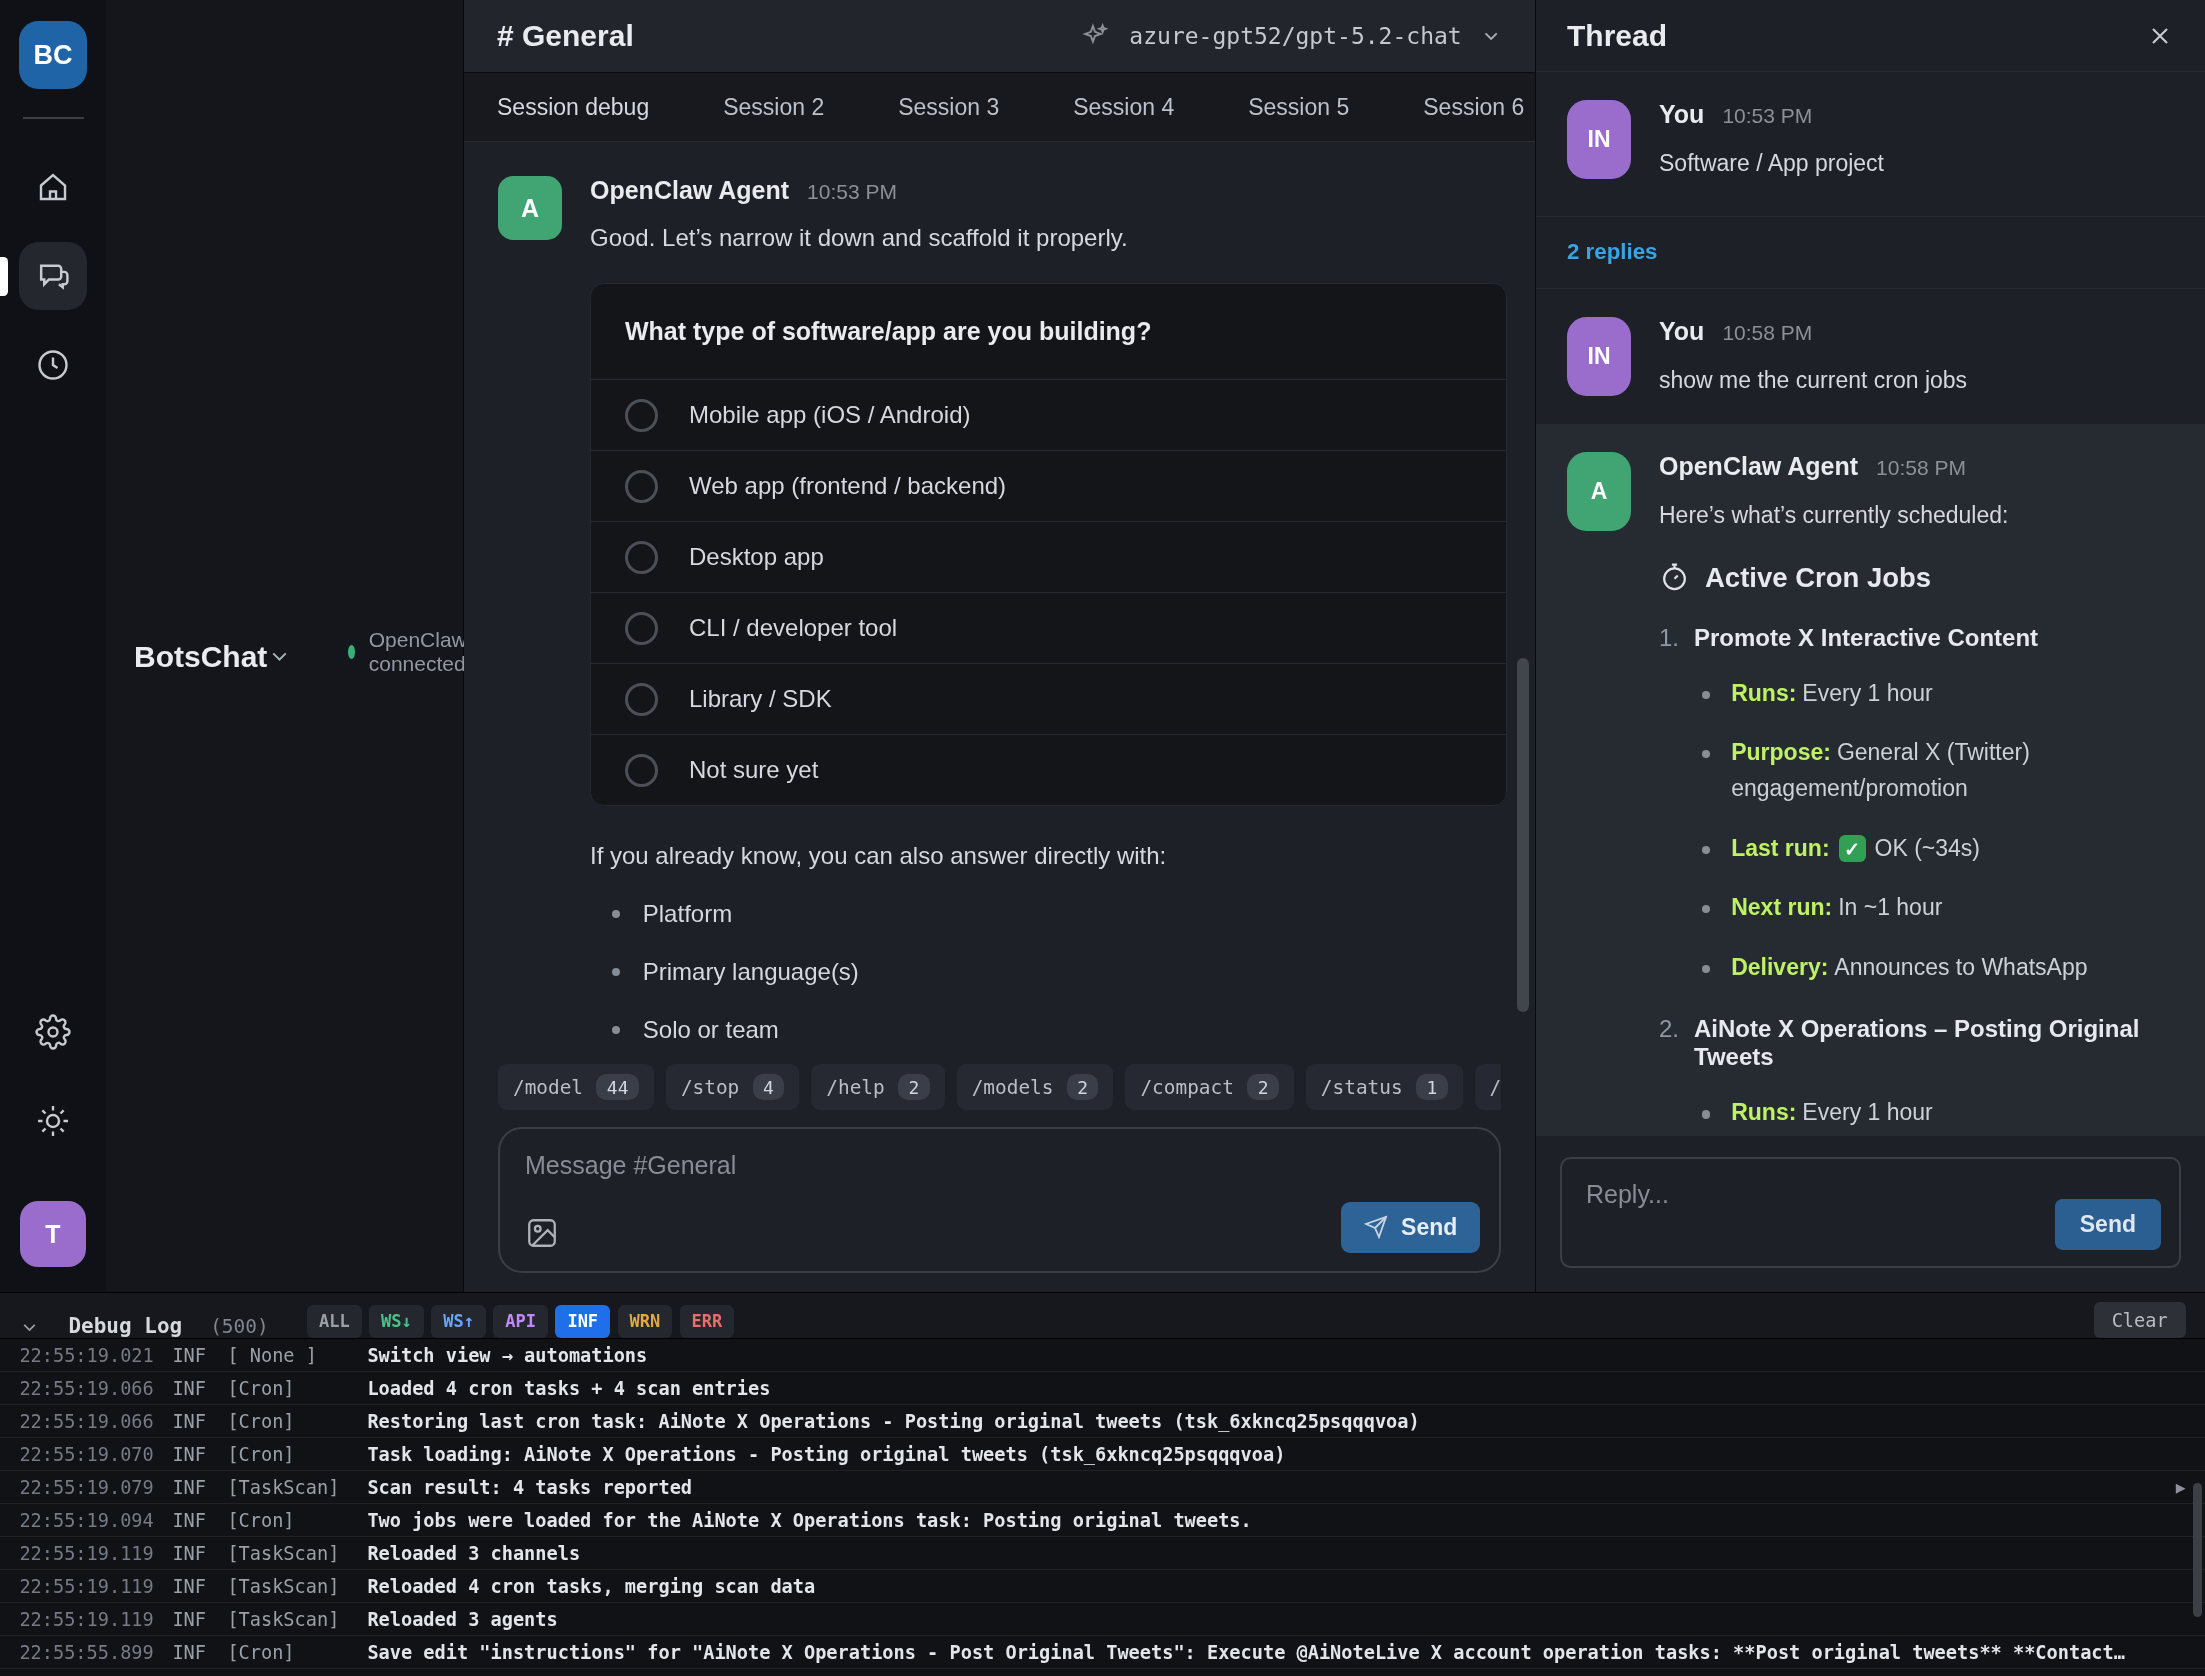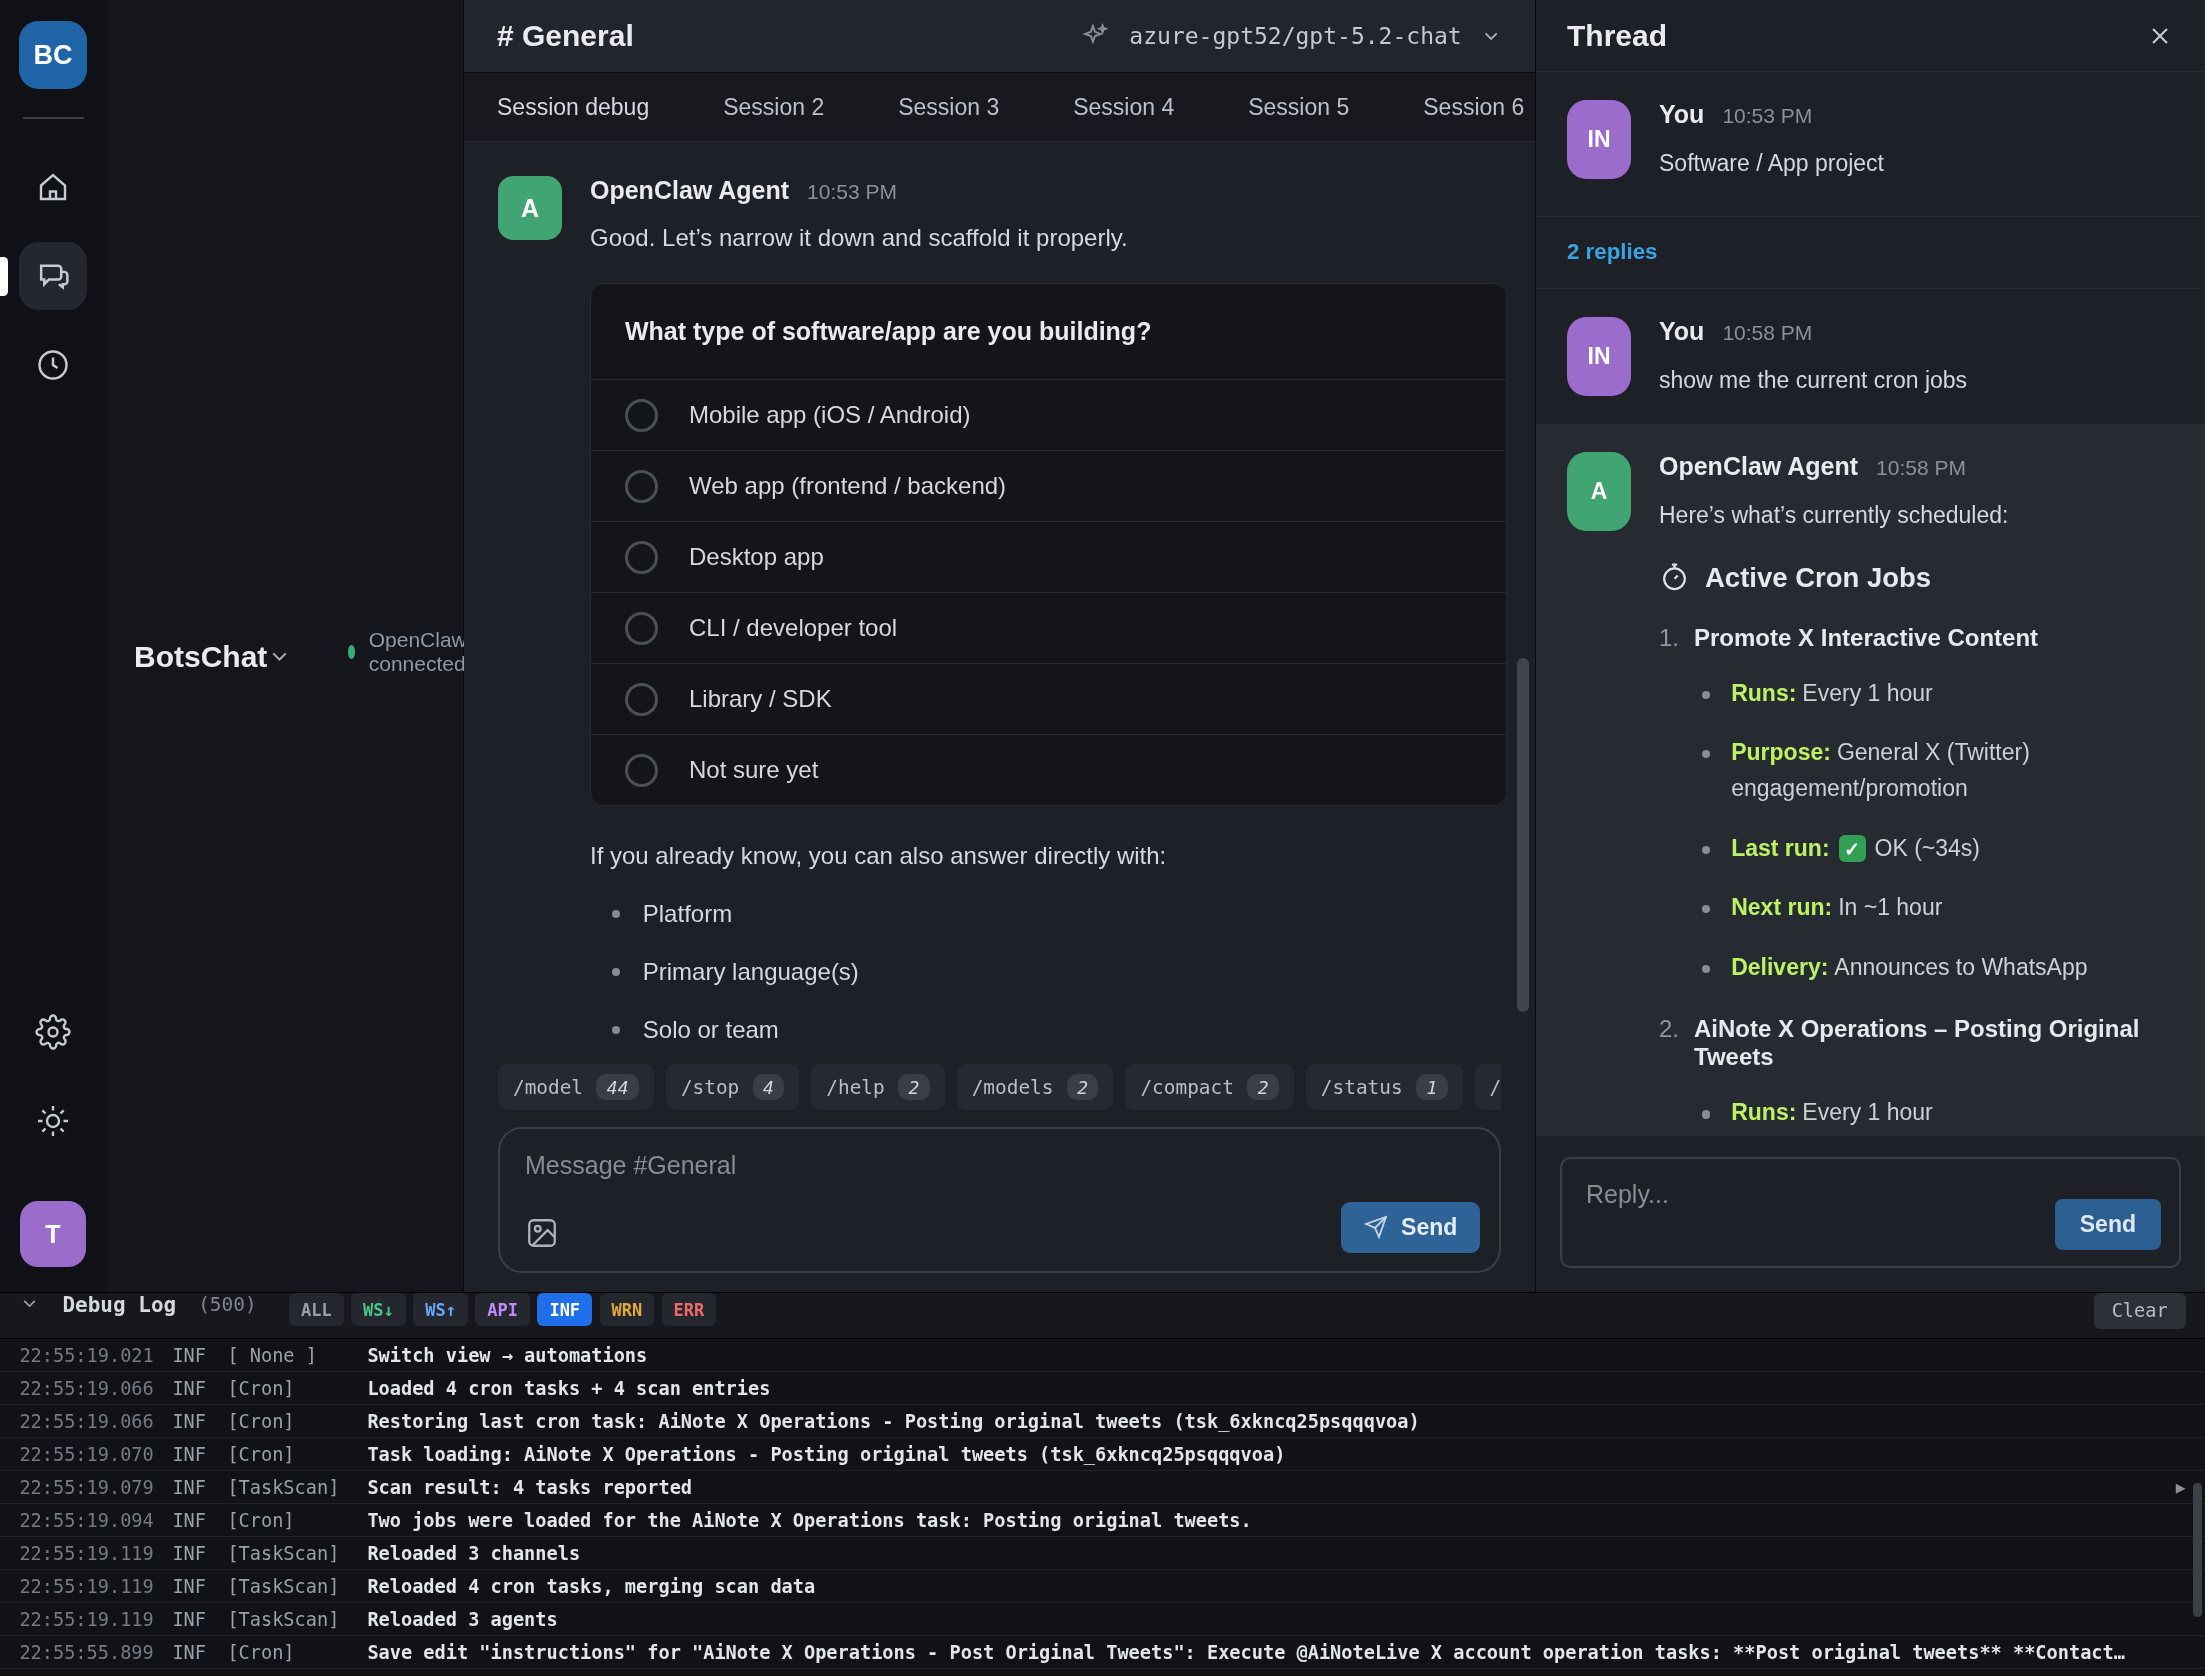--- a/index.html
+++ b/index.html
@@ -74,21 +74,21 @@
     font-size:24px; color:#d5d8de; }
   .bdot { width:8.2px; height:8.2px; border-radius:50%; background:#878c95; flex:none; }
   .chat-scrollbar { position:absolute; right:6px; top:516px; width:12px; height:354px;
     border-radius:6px; background:#41454c; }
 
   .composer { flex:none; padding:0 34px 19.4px; }
   .pills { display:flex; gap:12px; overflow:hidden; margin-top:9px; }
   .pill { flex:none; display:flex; align-items:center; background:#262932; border-radius:9px;
     padding:10.4px 15px; font-size:19.4px; color:#b9bec7; }
   .pill-count { margin-left:13.4px; background:#3a3e48; border-radius:10px; padding:2.2px 10.4px;
-    font-size:18px; color:#d3d6dd;font-style:italic; }
+    font-size:18px; color:#d3d6dd; }
   .input-box { margin-top:16.4px; height:146px; border:2.2px solid #3a3e46; border-radius:24px; position:relative; }
   .input-ph { position:absolute; top:22.3px; left:25px; font-size:25px; color:#878c96; }
   .attach { position:absolute; left:25px; bottom:21px; color:#aeb2ba; }
   .send-btn { position:absolute; right:19.4px; bottom:18px; background:#2d6397; border-radius:9px;
     padding:12px 22.3px; display:flex; align-items:center; gap:13.4px; color:#e6edf4;
     font-size:23px; font-weight:bold; }
 
   
   .thread { width:669px; flex:none; background:#1d2026; display:flex; flex-direction:column; }
   .thread-header { height:72px; flex:none; display:flex; align-items:center; padding:0 31px;
@@ -120,22 +120,22 @@
     margin:0 9px -5.2px 3px; }
   .reply-composer { flex:none; padding:21px 24px 24px; }
   .reply-box { border:2.2px solid #3a3e46; border-radius:10.4px; height:111px; position:relative; }
   .reply-ph { position:absolute; top:21px; left:24px; font-size:25px; color:#878c96; }
   .reply-send { position:absolute; right:18px; bottom:16.4px; background:#2b5e91; border-radius:7.4px;
     padding:12px 25px; font-size:23px; font-weight:bold; color:#dfe8f1; }
 
   
   .debug { height:384px; background:#101216; border-top:0.7px solid #000; display:flex;
     flex-direction:column; position:relative; overflow:hidden; }
-  .debug-header { height:46px; flex:none; background:#16181d; display:flex; align-items:flex-start;
-    gap:22px; padding:0 19.4px; border-bottom:0.7px solid #000; }
+  .debug-header { height:46px; flex:none; background:#16181d; display:flex; align-items:flex-end;
+    gap:28px; padding:0 19.4px; border-bottom:0.7px solid #000; }
   .dbg-chevron { color:#9aa0a8; }
   .dbg-title { font-size:21px; font-weight:bold; color:#d6d9de; }
   .dbg-count { font-size:19.4px; color:#80858e; }
   .chips { display:flex; gap:7.4px; margin-left:10.4px; }
   .chip { font-size:17px; font-weight:bold; padding:6.7px 12px; border-radius:6px; background:#24272e; }
   .c-all{color:#9aa0a8} .c-wsd{color:#4cc38a} .c-wsu{color:#6aa5f8} .c-api{color:#c08af8}
   .c-inf{background:#1f6feb;color:#fff} .c-wrn{color:#e3a93c} .c-err{color:#ef6a6a}
   .clear-btn { margin-left:auto; background:#2d3036; color:#b8bdc4; font-size:18.6px;
     padding:7.4px 18px; border-radius:6px; }
   .log-rows { flex:1; overflow:hidden; }

